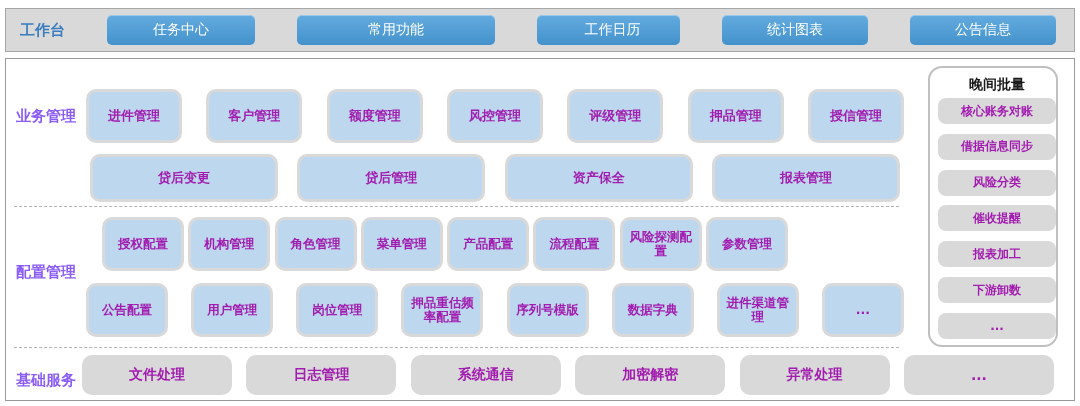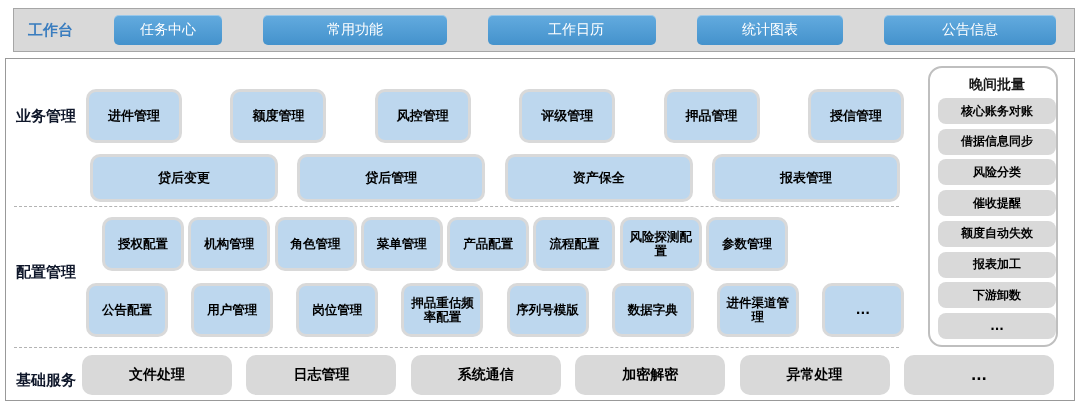--- a/index.html
+++ b/index.html
@@ -18,60 +18,59 @@
   
   .topbar {
     position: absolute;
     left: 5px; right: 5px; top: 8px; height: 44px;
     background: #d9d9d9;
     border: 1px solid #a6a6a6;
     display: flex;
     align-items: center;
     justify-content: space-between;
     padding: 0 18px 0 14px;
-    margin-left: 8px;
   }
   .topbar-label {
     color: #3a7dbf;
     font-weight: bold;
     font-size: 15px;
     white-space: nowrap;
   }
   .topbtn {
     height: 30px;
     border-radius: 5px;
     background: linear-gradient(#63abdf, #4492cc);
     color: #ffffff;
     font-size: 14px;
     display: flex;
     align-items: center;
     justify-content: center;
     box-shadow: inset 0 1px 0 rgba(255,255,255,.35);
     cursor: pointer;
   }
-  .topbtn:nth-child(2) { width: 108px; }
-  .topbtn:nth-child(3) { width: 184px; }
-  .topbtn:nth-child(4) { width: 168px; padding-left: 8px; }
+  .topbtn:nth-child(2) { width: 148px; }
+  .topbtn:nth-child(3) { width: 198px; }
+  .topbtn:nth-child(4) { width: 143px; padding-left: 8px; }
   .topbtn:nth-child(5) { width: 146px; }
-  .topbtn:nth-child(6) { width: 172px; }
+  .topbtn:nth-child(6) { width: 146px; }
 
   
   .main {
     position: absolute;
     left: 5px; right: 5px; top: 58px; bottom: 5px;
     background: #ffffff;
     border: 1px solid #999999;
   }
   .section-label {
     position: absolute;
     left: 10px;
     width: 66px;
     font-weight: bold;
     font-size: 15px;
-    color: #0f172a;
+    color: #8b5cf6;
     white-space: nowrap;
   }
   #label-business { top: 48px; }
   #label-config   { top: 204px; }
   #label-base     { top: 312px; }
 
   .dashed-sep {
     position: absolute;
     left: 8px;
     width: 885px;
@@ -92,21 +91,21 @@
   #cfg-row1 { left: 96px; width: 686px; top: 158px; height: 54px; }
   #cfg-row2 { left: 80px; width: 818px; top: 224px; height: 54px; }
   #base-row { left: 76px; right: 20px; top: 296px;  height: 40px; }
 
   .tile {
     display: flex;
     align-items: center;
     justify-content: center;
     text-align: center;
     font-weight: bold;
-    color: #000000;
+    color: #a21caf;
   }
   .tile.blue {
     background: #bdd7ee;
     border: 3px solid #d9d9d9;
     border-radius: 10px;
     font-size: 13px;
     line-height: 1.15;
     padding: 2px 4px;
   }
   #biz-row1 .tile { width: 96px; }
@@ -173,20 +172,21 @@
     </div>
 
   <div class="main">
 
     <div class="section-label" id="label-business">业务管理</div>
     <div class="section-label" id="label-config">配置管理</div>
     <div class="section-label" id="label-base">基础服务</div>
 
     <div class="row" id="biz-row1">
         <div class="tile blue">进件管理</div>
+        <div class="tile blue">客户管理</div>
         <div class="tile blue">额度管理</div>
         <div class="tile blue">风控管理</div>
         <div class="tile blue">评级管理</div>
         <div class="tile blue">押品管理</div>
         <div class="tile blue">授信管理</div>
       </div>
 
     <div class="row" id="biz-row2">
         <div class="tile blue">贷后变更</div>
         <div class="tile blue">贷后管理</div>
@@ -229,21 +229,20 @@
         <div class="tile gray">...</div>
       </div>
 
     <div class="night-panel">
       <div class="night-title">晚间批量</div>
       <div class="night-items">
           <div class="tile gray-sm">核心账务对账</div>
           <div class="tile gray-sm">借据信息同步</div>
           <div class="tile gray-sm">风险分类</div>
           <div class="tile gray-sm">催收提醒</div>
-          <div class="tile gray-sm">额度自动失效</div>
           <div class="tile gray-sm">报表加工</div>
           <div class="tile gray-sm">下游卸数</div>
           <div class="tile gray-sm">...</div>
         </div>
     </div>
 
   </div>
 </div>
 
 </body></html>

